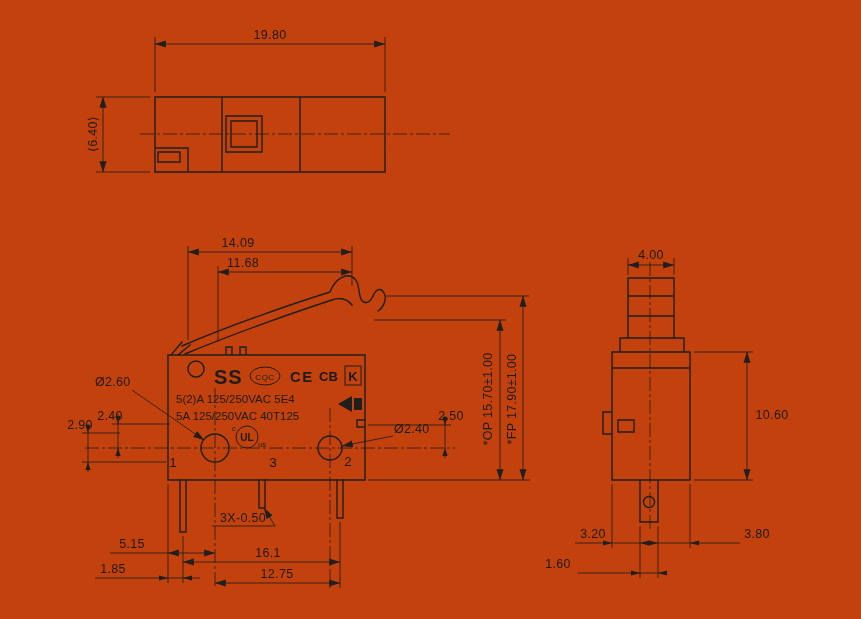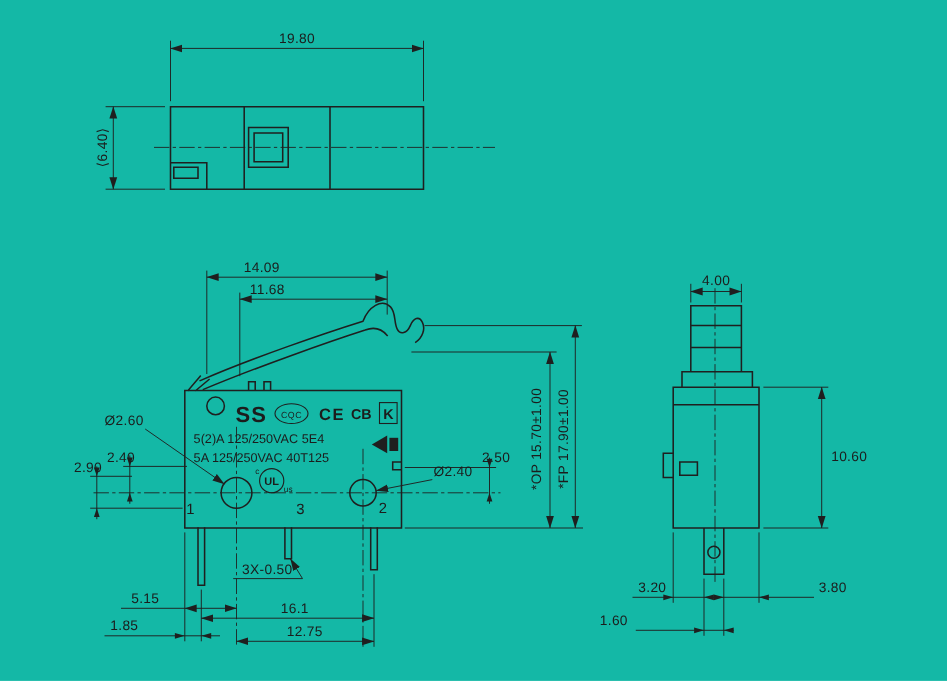--- a/index.html
+++ b/index.html
@@ -1,16 +1,16 @@
 <!DOCTYPE html>
 <html><head>
 <meta charset="utf-8">
 <style>
   html,body { margin:0; padding:0; background:#ffffff; }
-  .sheet { width:861px; height:619px; background:#14b8a6; position:relative; overflow:hidden; }
+  .sheet { width:861px; height:619px; background:#c2410c; position:relative; overflow:hidden; }
   svg { display:block; }
   .outline { fill:none; stroke:#1f1f1f; stroke-width:1.4; stroke-linejoin:miter; stroke-linecap:square; }
   .thin    { fill:none; stroke:#1f1f1f; stroke-width:1; }
   .ext     { fill:none; stroke:#1f1f1f; stroke-width:0.85; }
   .dim     { fill:none; stroke:#1f1f1f; stroke-width:0.85; }
   .cl      { fill:none; stroke:#1f1f1f; stroke-width:0.8; stroke-dasharray:14 3 3 3; }
   .arrfill { fill:#1f1f1f; stroke:none; }
   text { font-family:"Liberation Sans","DejaVu Sans",sans-serif; fill:#1c1c1c; }
   .lbl  { font-size:12.5px; letter-spacing:0.3px; }
   .mid  { text-anchor:middle; }

